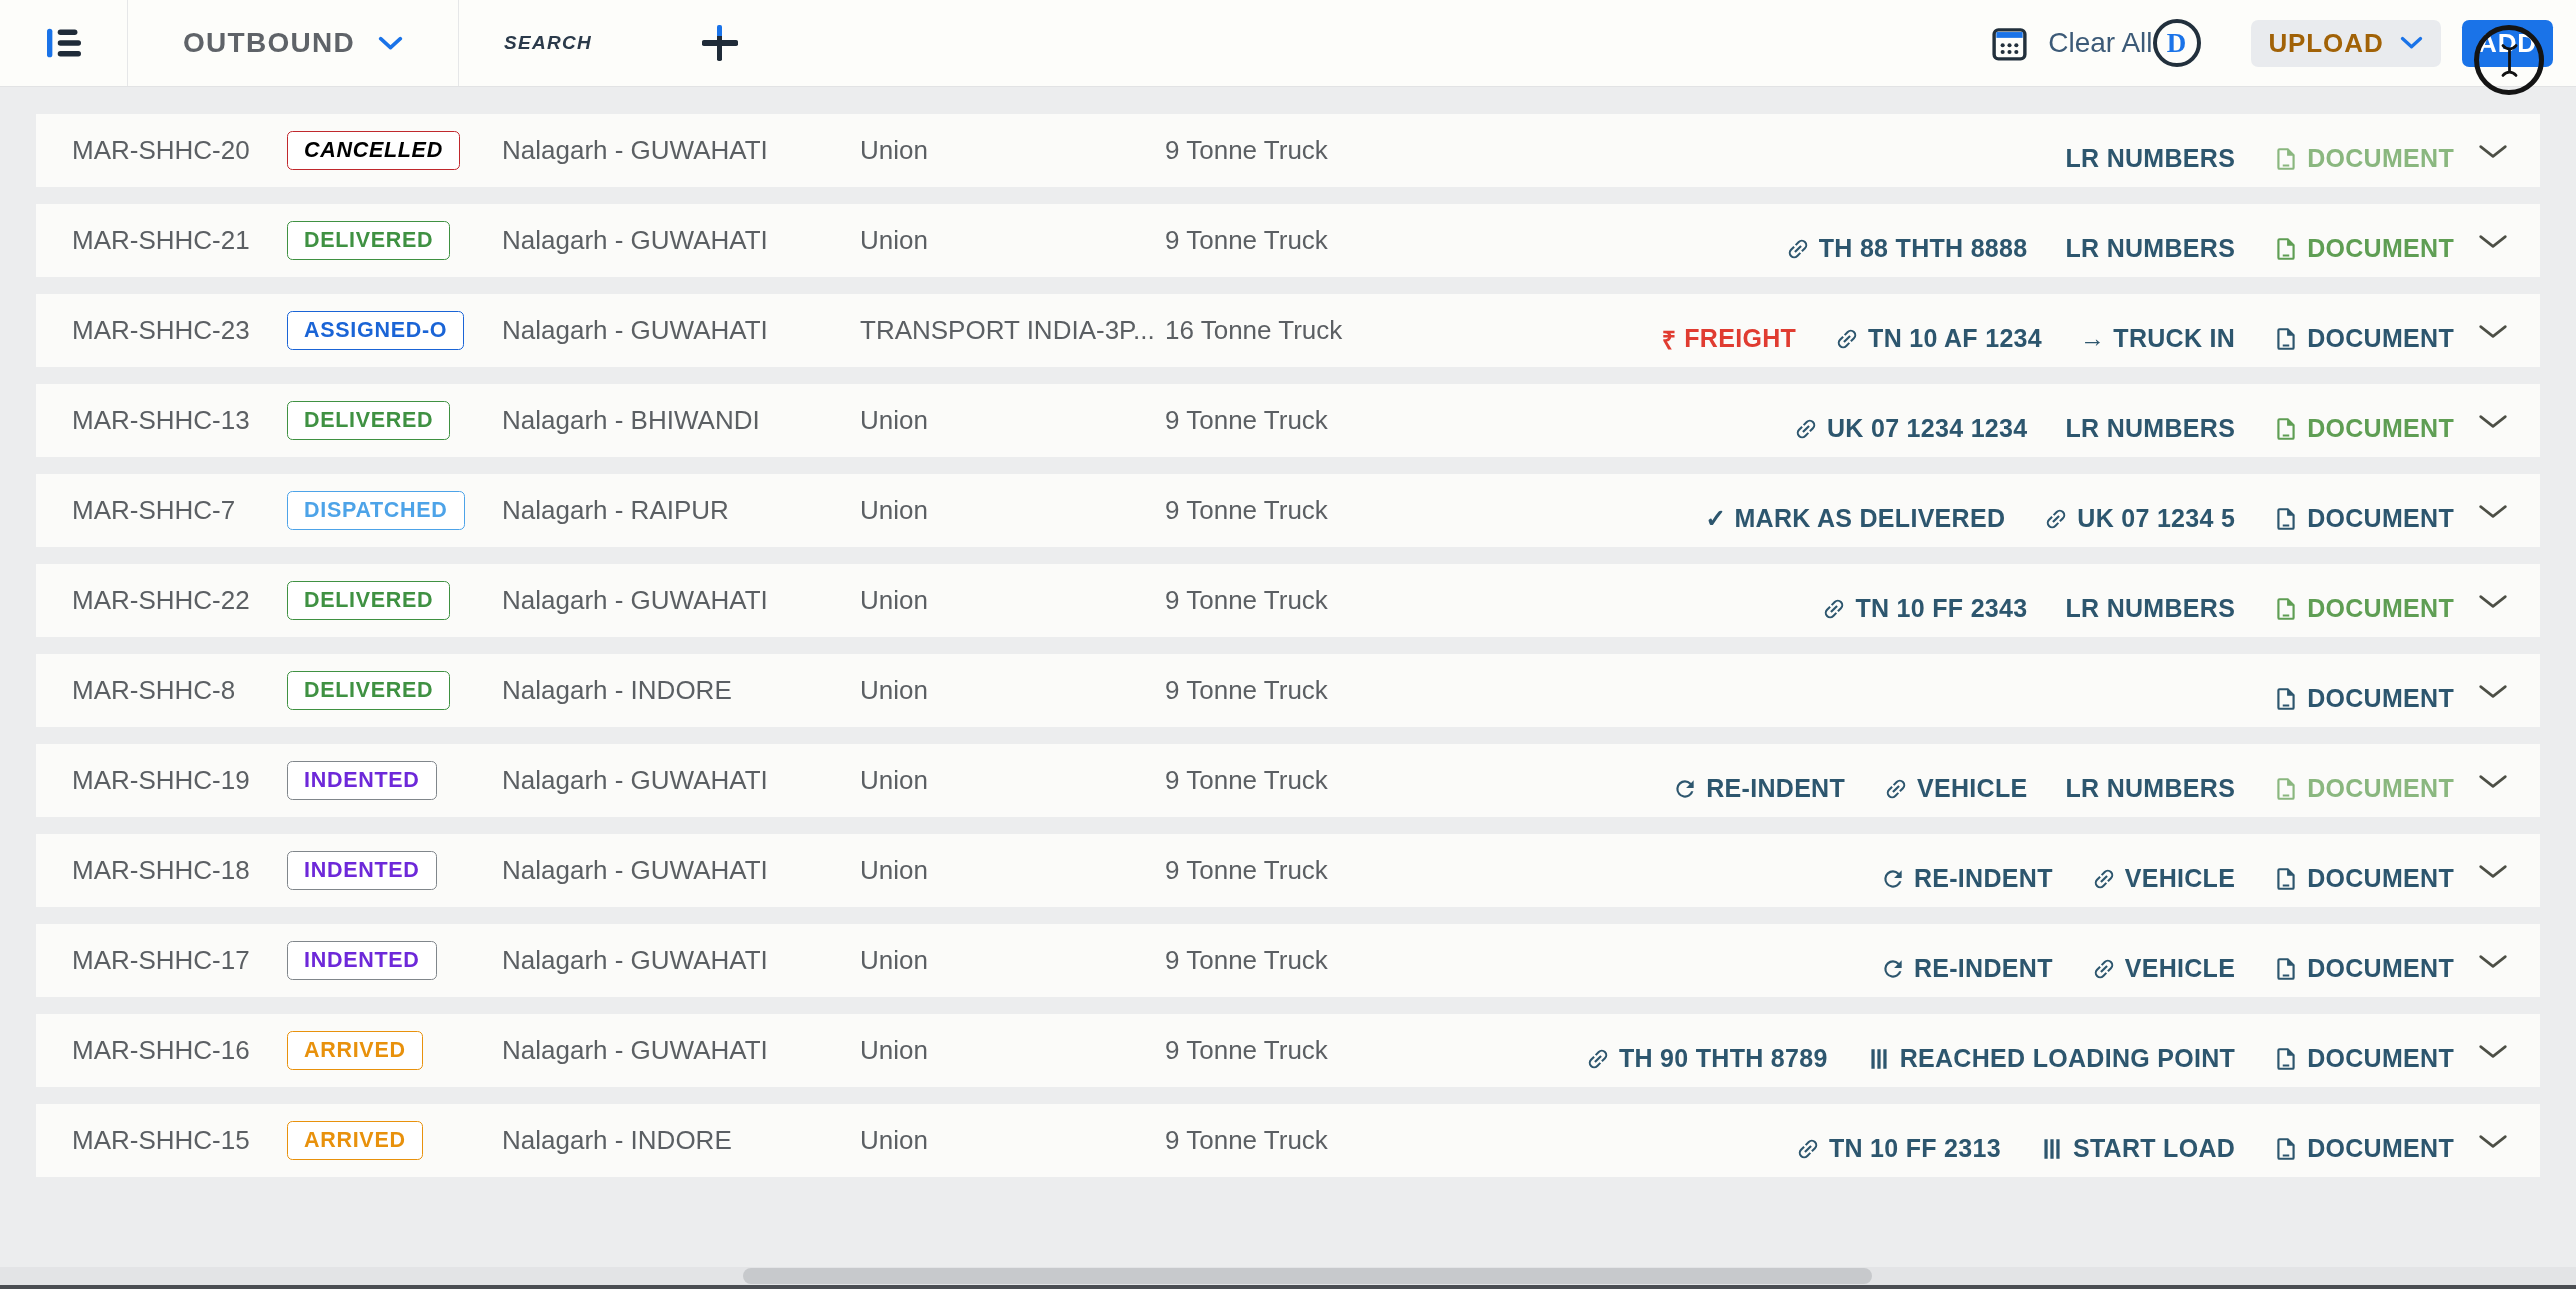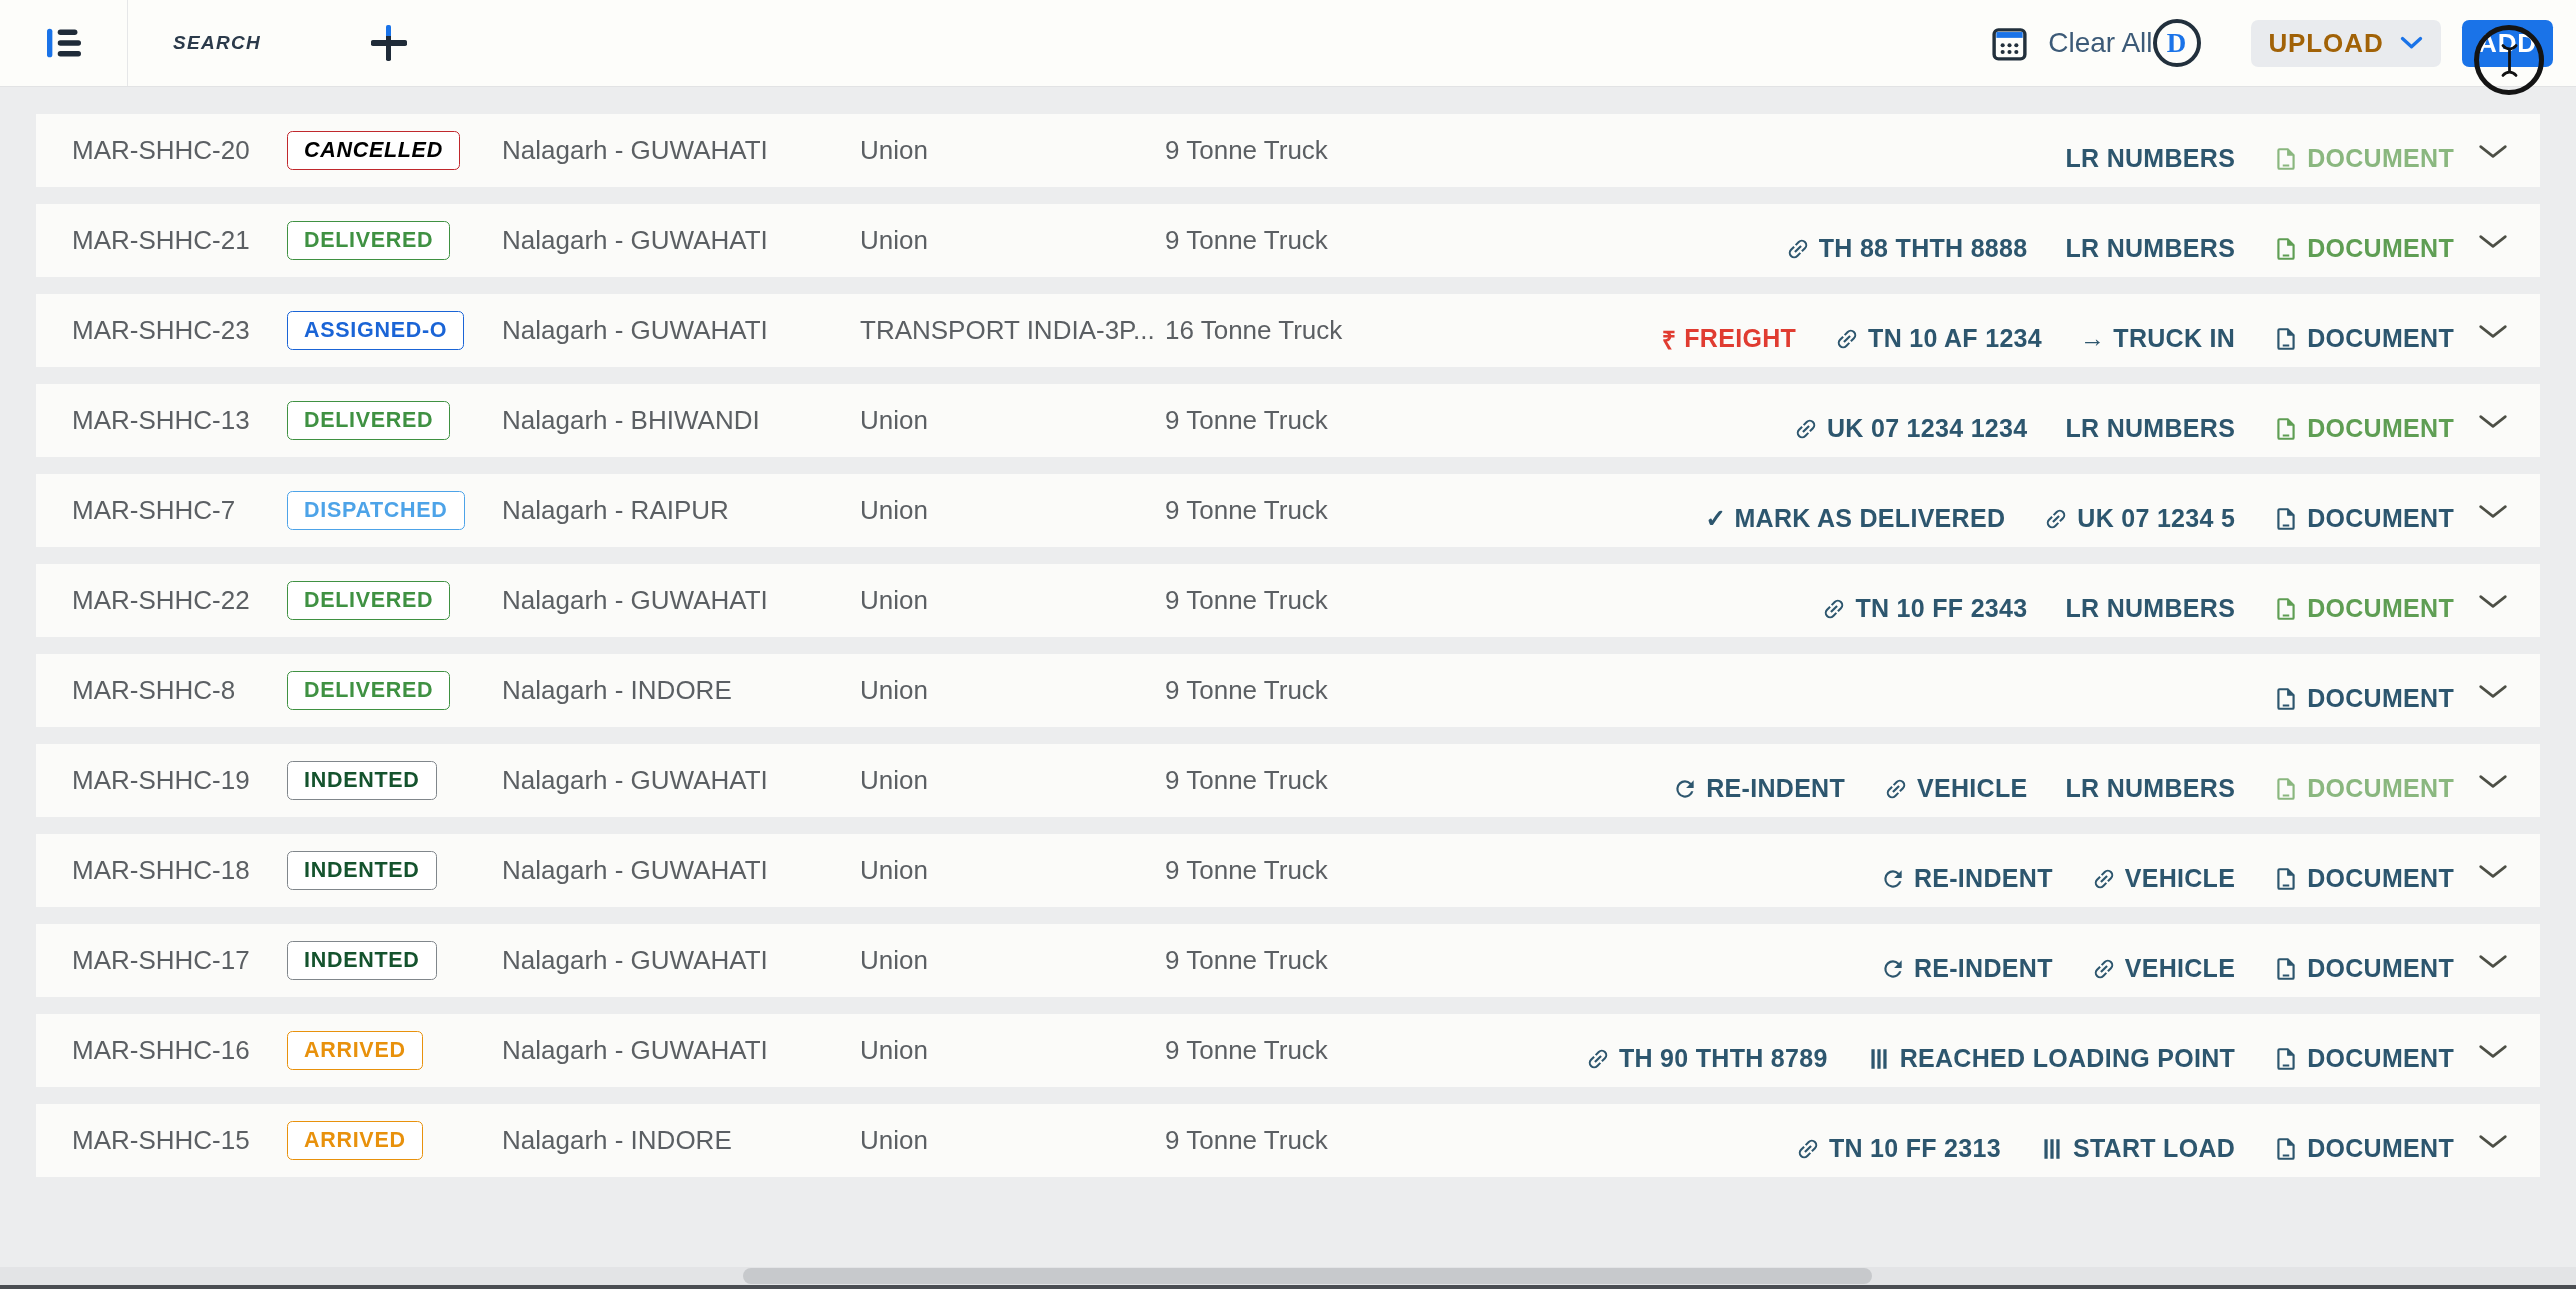--- a/index.html
+++ b/index.html
@@ -37,21 +37,21 @@
   .table-header { margin-top:46px; height:51px; background:#e6e8ea; }
   .th { font-size:23px; font-weight:bold; color:#33596f; letter-spacing:0.4px; }
   .rows { margin-top:27px; }
   .row { height:73px; background:#fbfbf9; margin-bottom:17px; }
   .cell { font-size:26px; color:#5b5f63; white-space:nowrap; overflow:hidden; }
   .badge { display:inline-block; border:1.8px solid; border-radius:5.4px; padding:6.3px 16px; font-size:21.5px; font-weight:bold; letter-spacing:0.7px; background:#fff; }
   .badge-cancelled { color:#000000; border-color:#c0282d;font-style:italic; }
   .badge-delivered { color:#3f9142; border-color:#3f9142; }
   .badge-assigned  { color:#1a64d6; border-color:#1a64d6; }
   .badge-dispatched{ color:#4da3e8; border-color:#4da3e8; }
-  .badge-indented  { color:#14532d; border-color:#80868b; }
+  .badge-indented  { color:#6d28d9; border-color:#80868b; }
   .badge-arrived   { color:#e8910c; border-color:#e8910c; }
 
   .actions { display:flex; justify-content:flex-end; align-items:center; gap:38px; }
   .action { display:flex; align-items:center; gap:8px; font-size:25px; font-weight:bold; letter-spacing:0.3px; cursor:pointer; white-space:nowrap;margin-top:16px; }
   .action .aicon { display:inline-flex; align-items:center; }
   .action .aicon svg { width:26px; height:26px; }
   .aicon.rot { transform:rotate(-45deg); }
   .dark  { color:#2d566e; }
   .green { color:#5f9e54; }
   .green-muted { color:#8ab77f; }
@@ -73,20 +73,28 @@
     <span>
       <svg class="icon-svg" width="38" height="34" viewBox="0 0 42 38">
         <rect x="2" y="3" width="6" height="32" rx="3" fill="#1a73e8"></rect>
         <rect x="14" y="4" width="22" height="6" rx="3" fill="#1f2b38"></rect>
         <rect x="14" y="16" width="26" height="6" rx="3" fill="#1f2b38"></rect>
         <rect x="14" y="28" width="26" height="6" rx="3" fill="#1f2b38"></rect>
       </svg>
     </span>
   </div>
 
+  <div class="tb-section outbound-box">
+    <span class="outbound-label">OUTBOUND</span>
+    <span>
+      <svg class="icon-svg" width="25" height="14.3" viewBox="0 0 28 16">
+          <polyline points="3,3 14,13 25,3" fill="none" stroke="#1a73e8" stroke-width="4" stroke-linecap="round" stroke-linejoin="round"></polyline>
+        </svg>
+    </span>
+  </div>
 
   <div class="tb-section search-box">
     <span class="search-label">SEARCH</span>
     <span class="plus-wrap">
       <span class="plus-v"></span>
       <span class="plus-h"></span>
     </span>
   </div>
 
   <div class="tb-spacer"></div>

